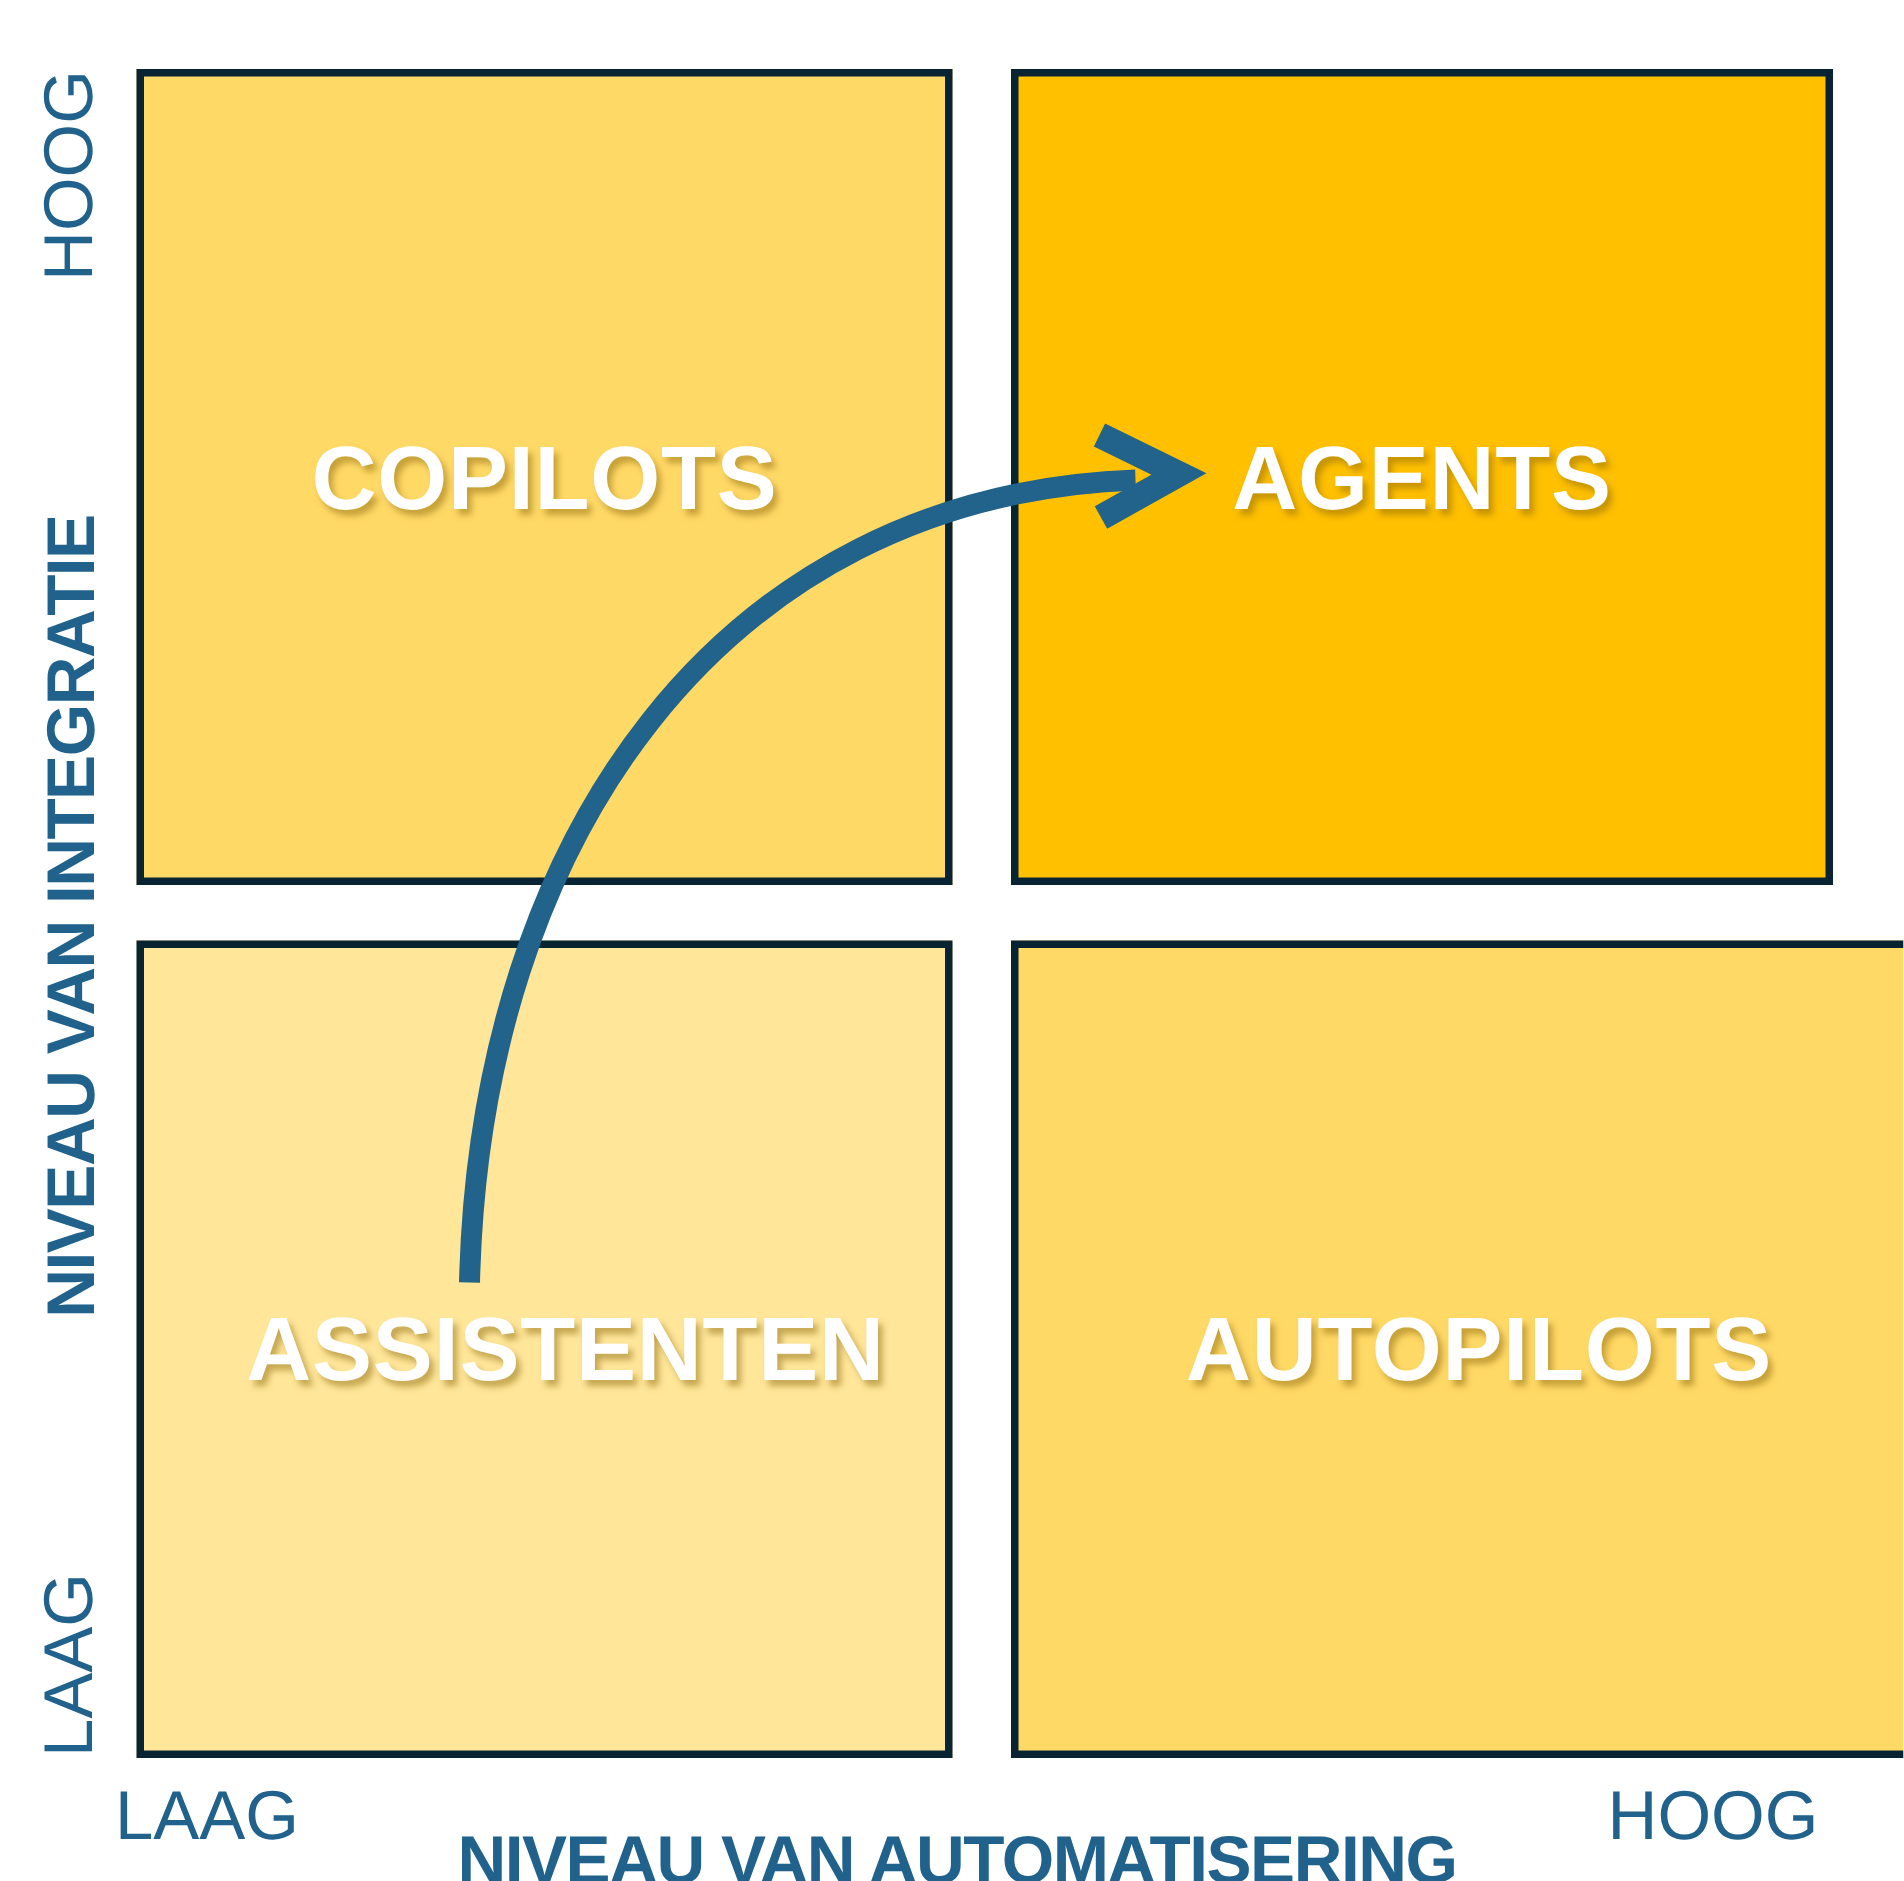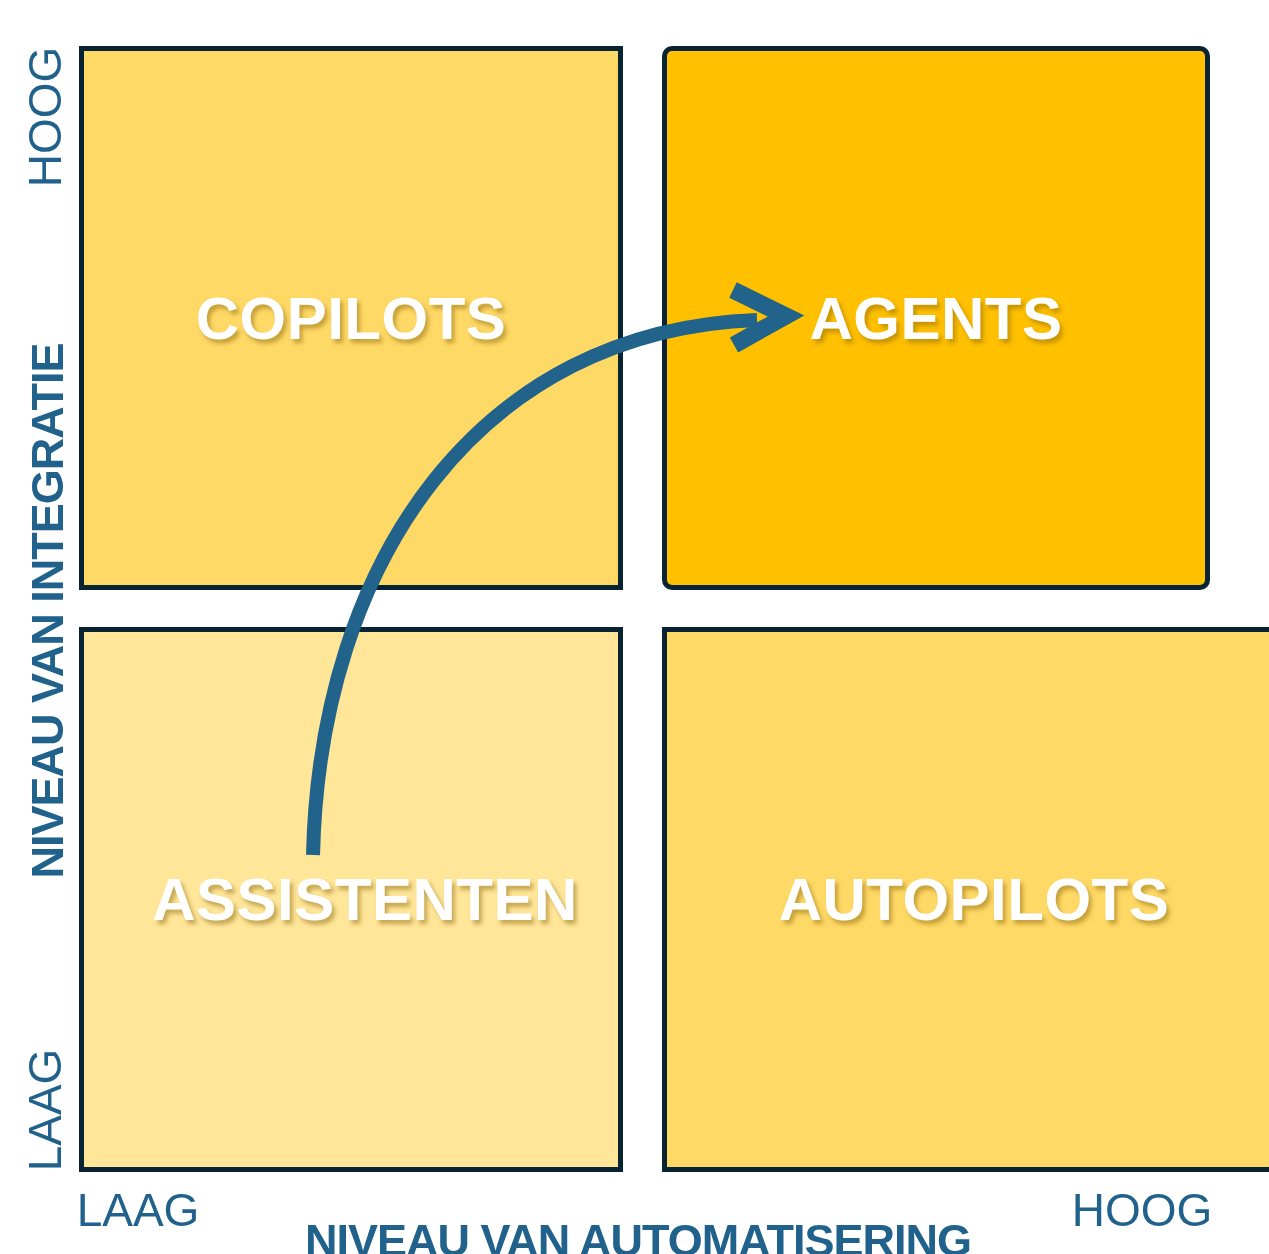--- a/index.html
+++ b/index.html
@@ -13,20 +13,21 @@
     background: #ffffff;
     overflow: hidden;
   }
 
   .quad {
     position: absolute;
     border: 5px solid var(--border-color, #082331);
     display: flex;
     align-items: center;
     justify-content: center;
+    margin-left: 12px;
   }
   .q-tl { left: 79px;  top: 46px;  width: 544px; height: 544px; }
   .q-tr { left: 662px; top: 46px;  width: 548px; height: 544px; }
   .q-bl { left: 79px;  top: 627px; width: 544px; height: 545px; }
   .q-br { left: 662px; top: 627px; width: 624px; height: 545px; }
 
   .qlabel {
     font-size: 60px;
     font-weight: bold;
     letter-spacing: 0.5px;
@@ -67,21 +68,21 @@
 </style>
 </head>
 <body>
 
 <div class="canvas" style="--border-color: #082331; --axis-color: #20628C; --label-color: #FFFFFF;">
 
   <div class="quad q-tl" style="background-color: rgb(255, 217, 102);">
     <span class="qlabel">COPILOTS</span>
   </div>
 
-  <div class="quad q-tr" style="background-color: rgb(255, 192, 0); border-radius: 10px;">
+  <div class="quad q-tr" style="background-color: rgb(255, 192, 0);">
     <span class="qlabel">AGENTS</span>
   </div>
 
   <div class="quad q-bl" style="background-color: rgb(255, 230, 153); padding-left: 28px;">
     <span class="qlabel">ASSISTENTEN</span>
   </div>
 
   <div class="quad q-br" style="background-color: rgb(255, 217, 102);">
     <span class="qlabel">AUTOPILOTS</span>
   </div>

